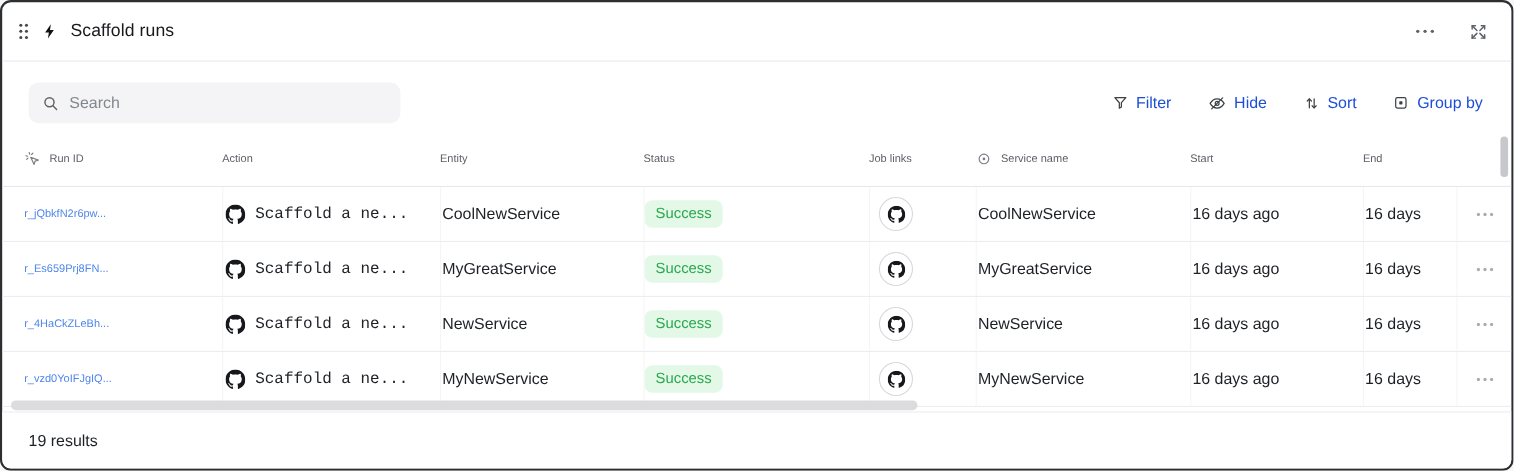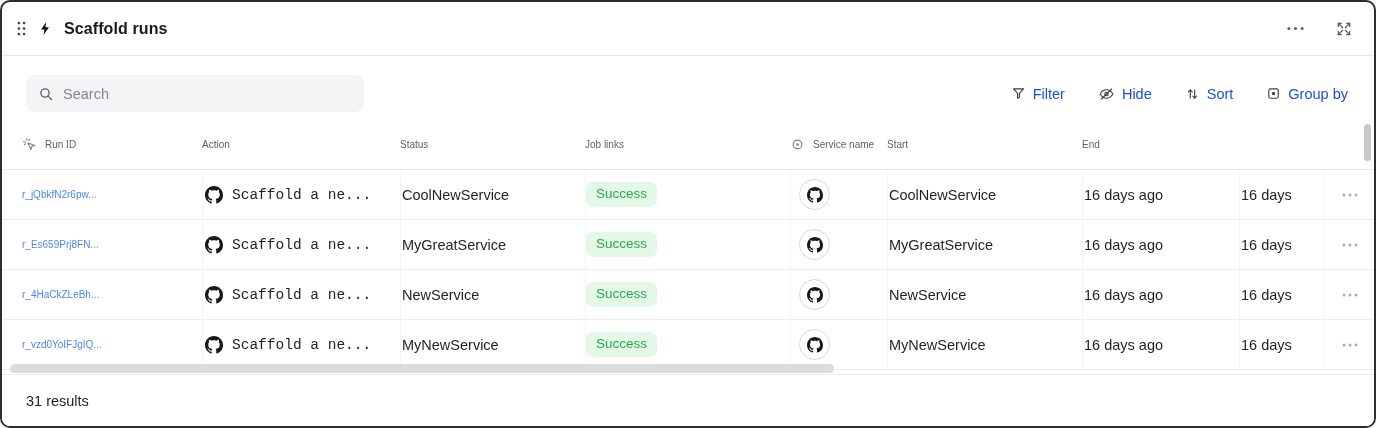--- a/index.html
+++ b/index.html
@@ -10,21 +10,21 @@
     border:2px solid #2c2e31; border-radius:10px; overflow:hidden;
   }
 
   
   .widget-header{
     height:54px; display:flex; align-items:center; gap:11px;
     padding:0 20px 0 14px; border-bottom:1px solid #e8e9ec;
   }
   .drag-handle{ color:#44474c; display:flex; cursor:grab; }
   .bolt{ color:#101214; display:flex; }
-  .widget-title{ font-size:16px; font-weight:700; color:#17191c; letter-spacing:.1px; }
+  .widget-title{ font-size:16px; font-weight:400; color:#17191c; letter-spacing:.1px; }
   .header-actions{ margin-left:auto; display:flex; align-items:center; gap:28px; }
   .icon-btn{ background:none; border:none; cursor:pointer; color:#5f6368; display:flex; align-items:center; padding:2px; }
 
   
   .toolbar{ display:flex; align-items:center; justify-content:space-between; padding:19px 26px 8px 24px;gap:42px; }
   .search-box{
     width:338px; height:37px; background:#f4f4f6; border-radius:9px;
     display:flex; align-items:center; gap:9px; padding:0 12px; color:#5f6368;
   }
   .search-box input{
@@ -202,20 +202,23 @@
             <path d="M12.6 3.6l-1.8 1.9"></path>
             <path d="M3.6 12.6l1.9-1.8"></path>
         </svg>
       </span>
       <span>Run ID</span>
     </div>
     <div class="th">
       <span>Action</span>
     </div>
     <div class="th">
+      <span>Entity</span>
+    </div>
+    <div class="th">
       <span>Status</span>
     </div>
     <div class="th">
       <span>Job links</span>
     </div>
     <div class="th">
       <span style="display:flex">
         <svg width="15" height="15" viewBox="0 0 24 24" fill="none" stroke="currentColor" stroke-width="1.7">
           <circle cx="12" cy="12" r="7"></circle>
             <circle cx="12" cy="12" r="2" fill="currentColor" stroke="none"></circle>
@@ -419,16 +422,16 @@
             </svg>
         </button>
       </div>
     </div>
   </div>
 
   <div class="h-scroll-thumb"></div>
   <div class="v-scroll-thumb"></div>
 
   <div class="widget-footer">
-    <span>31 results</span>
+    <span>19 results</span>
   </div>
 
 </div>
 
 </body></html>

